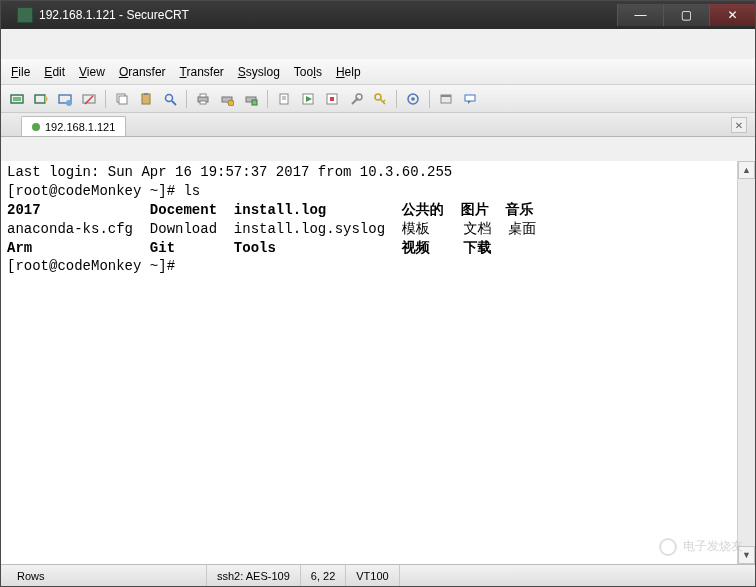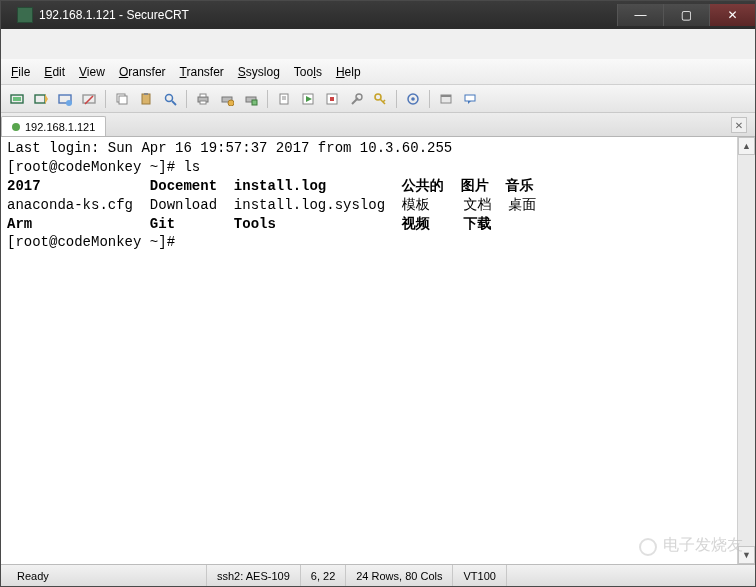--- a/index.html
+++ b/index.html
@@ -39,33 +39,33 @@
     display:flex; align-items:center; padding: 0 6px; gap: 4px;
     border-bottom: 1px solid #c9c9c9;
   }
   .tool-btn { width:20px; height:20px; display:flex; align-items:center; justify-content:center; border:1px solid transparent; border-radius:2px; }
   .tool-btn svg { display:block; }
   .toolbar .sep { width:1px; height:18px; background:#c0c0c0; margin:0 2px; }
 
   
   .tabstrip {
     height: 24px; background: linear-gradient(to bottom,#ededed,#dedede);
-    display:flex; align-items:flex-end; padding-left:0;
+    display:flex; align-items:flex-end; padding-left:20px;
     border-bottom:1px solid #b5b5b5; position:relative;
   }
   .tab {
     height:20px; padding:0 10px; font-size:11px; display:flex; align-items:center;
     background: #fff; border:1px solid #bcbcbc; border-bottom:none;
     border-radius: 2px 2px 0 0;
   }
   .tab .dot { width:8px;height:8px;background:#58a54d;border-radius:50%;margin-right:5px; }
   .tab-close-x { position:absolute; right:8px; top:4px; width:16px;height:16px; border:1px solid #c3c3c3; display:flex; align-items:center; justify-content:center; font-size:10px; color:#666; background:#f0f0f0;}
 
   
-  .term-wrap { flex:1 1 auto; display:flex; background:#fde047; }
+  .term-wrap { flex:1 1 auto; display:flex; background:#fde047;margin-top:24px; }
   .terminal {
     flex:1 1 auto; background:#fff; color:#000;
     font-family: "Courier New", monospace; font-size:14px; line-height:1.35;
     padding: 2px 6px; white-space: pre; overflow:hidden;
   }
   .term-line { white-space: pre; }
   .bold { font-weight: bold; }
   .scrollbar { width:18px; background:#eaeaea; border-left:1px solid #cfcfcf; display:flex; flex-direction:column; }
   .sb-btn { height:18px; display:flex; align-items:center; justify-content:center; background:#f3f3f3; border:1px solid #c5c5c5; font-size:9px; color:#555;}
   .sb-track { flex:1; }
@@ -76,21 +76,21 @@
     border-top:1px solid #bcbcbc; display:flex; align-items:center; font-size:11px;
     padding: 0 6px; gap:0;
   }
   .status-cell { padding:0 10px; border-right:1px solid #c8c8c8; height:100%; display:flex; align-items:center; }
   .status-cell.grow { flex:0 0 200px; }
   .status-cell.last { border-right:none; margin-left:auto; color:#888;}
 
   
   .watermark {
     position:absolute; right:12px; bottom:30px; color:#bfbfbf; opacity:.65;
-    font-size:16px; display:flex; align-items:flex-end; gap:6px; pointer-events:none;
+    font-size:12px; display:flex; align-items:flex-start; gap:6px; pointer-events:none;
   }
   .watermark .wm-icon { width:18px;height:18px;border:2px solid #cfcfcf;border-radius:50%;}
   .rel { position:relative; }
 </style>
 </head>
 <body>
 
 <div class="window rel">
 
   <div class="titlebar">
@@ -249,24 +249,23 @@
   <div class="term-wrap">
     <div class="terminal" id="terminal"><div class="term-line">Last login: Sun Apr 16 19:57:37 2017 from 10.3.60.255</div><div class="term-line">[root@codeMonkey ~]# ls</div><div class="term-line bold">2017             Docement  install.log         公共的  图片  音乐</div><div class="term-line">anaconda-ks.cfg  Download  install.log.syslog  模板    文档  桌面</div><div class="term-line bold">Arm              Git       Tools               视频    下载</div><div class="term-line">[root@codeMonkey ~]# </div></div>
     <div class="scrollbar">
       <div class="sb-btn">▲</div>
       <div class="sb-track"></div>
       <div class="sb-btn">▼</div>
     </div>
   </div>
 
   <div class="statusbar">
-    <div class="status-cell grow">Ready</div>
+    <div class="status-cell grow">Rows</div>
     <div class="status-cell">ssh2: AES-109</div>
     <div class="status-cell">6,  22</div>
-    <div class="status-cell">24 Rows,  80 Cols</div>
     <div class="status-cell">VT100</div>
     <div class="status-cell last"></div>
   </div>
 
   <div class="watermark">
     <div class="wm-icon"></div>
     <span>电子发烧友</span>
   </div>
 
 </div>

